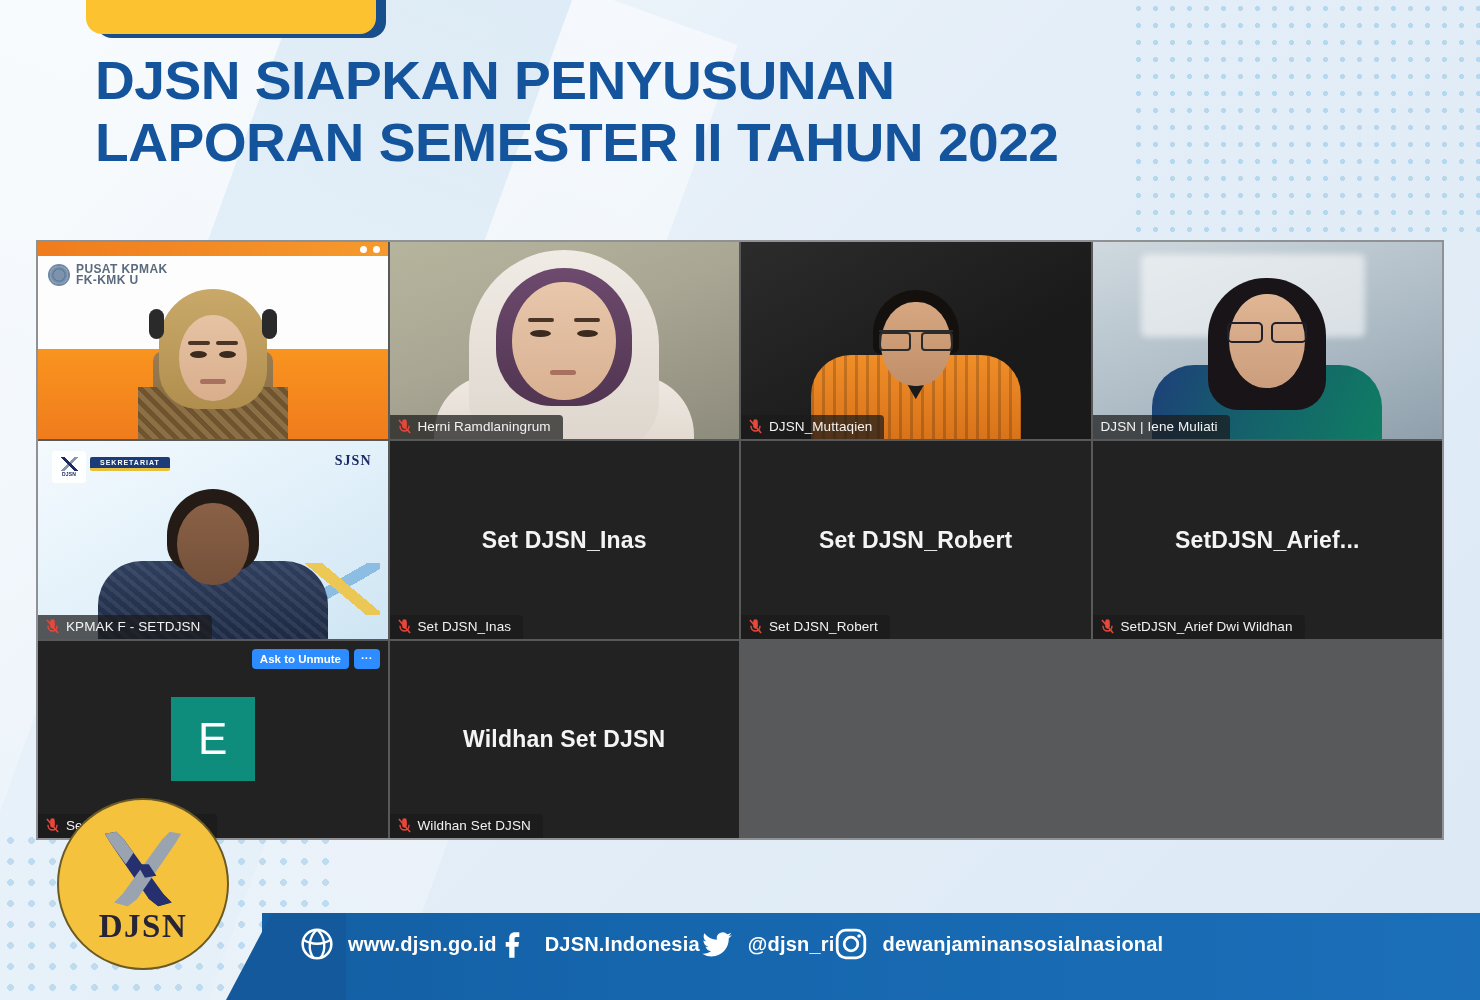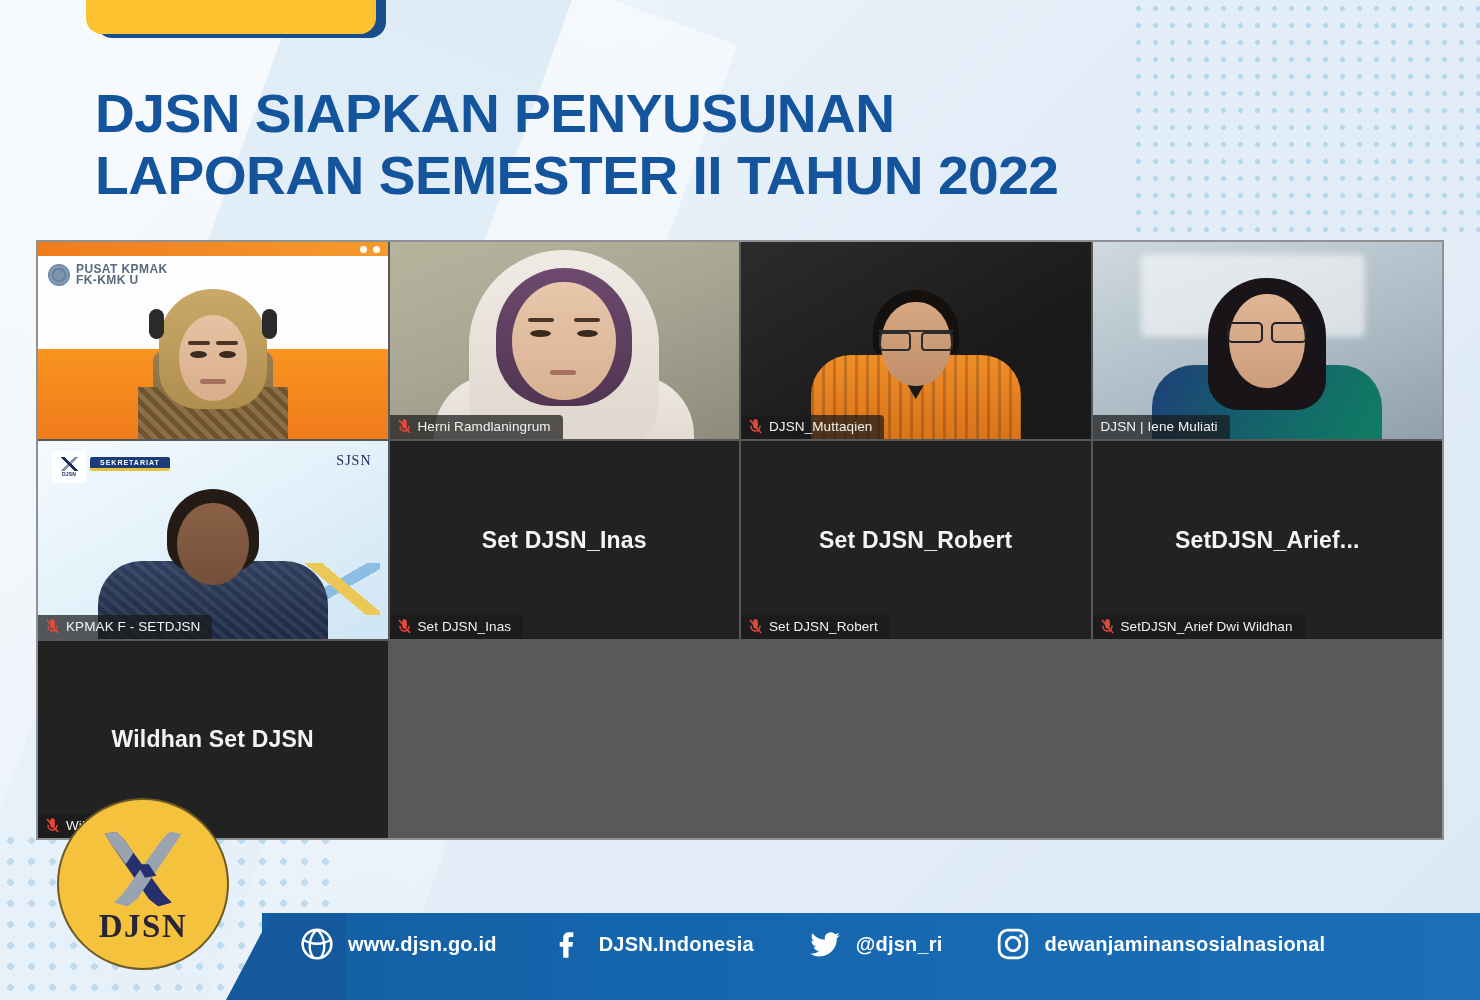--- a/index.html
+++ b/index.html
@@ -45,21 +45,21 @@
     position:absolute; left:96px; top:-34px; width:290px; height:72px;
     background:#194e8c; border-radius:0 0 16px 16px;
   }
   #top-tab {
     position:absolute; left:86px; top:-38px; width:290px; height:72px;
     background:#fcc230; border-radius:0 0 16px 16px;
   }
 
   
   #title-block {
-    position:absolute; left:95px; top:83px; width:1180px;
+    position:absolute; left:95px; top:50px; width:1180px;
   }
   .title-line {
     font-family:"Liberation Sans", sans-serif;
     font-weight:bold;
     font-size:53px;
     line-height:62px;
     letter-spacing:-0.5px;
     color:#14549c;
     white-space:nowrap;
     transform:scaleX(1.04);
@@ -318,21 +318,21 @@
   }
   .mini-djsn { font-size:5px; font-weight:bold; color:#1b2a66; letter-spacing:.2px;}
   .sekretariat-badge{
     position:absolute; left:52px; top:16px;
     padding:2px 10px; font-size:7px; font-weight:bold; letter-spacing:1px;
     color:#fff; background:#1b3c78; border-bottom:3px solid #e8c13c;
     border-radius:2px;
   }
   .sjsn-mark{
     position:absolute; right:16px; top:12px;
-    font-size:14px; font-weight:normal; color:#1b2a66; letter-spacing:1px;
+    font-size:14px; font-weight:bold; color:#1b2a66; letter-spacing:1px;
     font-family:"Liberation Serif", serif;
   }
   .fery-head{
     position:absolute; left:50%; top:48px; transform:translateX(-50%);
     width:92px;height:82px;border-radius:46px 46px 26px 26px;
     background:#241b16;
   }
   .fery-face{
     position:absolute; left:50%; top:62px; transform:translateX(-50%);
     width:72px;height:82px;border-radius:36px/42px;
@@ -406,21 +406,21 @@
     background:linear-gradient(90deg,#14599c 0%,#1565ac 40%,#1b6fb8 100%);
     clip-path:polygon(262px 0, 1480px 0, 1480px 87px, 262px 87px);
   }
   #footer-wedge {
     position:absolute; left:226px; bottom:0; width:120px; height:87px;
     background:#14599c;
     clip-path:polygon(46px 0, 120px 0, 120px 87px, 0 87px);
   }
   #footer-items {
     position:absolute; left:300px; bottom:0; height:112px;
-    display:flex; align-items:center; gap:54px;
+    display:flex; align-items:center; 
   }
   .footer-item { display:flex; align-items:center; gap:14px; }
   .footer-text { color:#fff; font-size:20px; font-weight:bold; letter-spacing:.2px; white-space:nowrap;}
   .fi-icon { width:34px; height:34px; flex:none; }
 
   
   #djsn-logo {
     position:absolute; left:57px; top:798px; width:172px; height:172px;
     border-radius:50%;
     background:#f5c23e;
@@ -598,20 +598,37 @@
       <div class="nameplate">
         <svg class="mute-icon" viewBox="0 0 14 16">
           <path d="M4.5 2.8a2.5 2.5 0 0 1 5 0v5a2.5 2.5 0 0 1-5 0z" fill="#e8483c"></path>
           <path d="M2.2 7.2v.8a4.8 4.8 0 0 0 9.6 0v-.8" stroke="#e8483c" stroke-width="1.5" fill="none"></path>
           <path d="M1 1 L13 15" stroke="#e8483c" stroke-width="1.7"></path>
         </svg>
         <span class="label">SetDJSN_Arief Dwi Wildhan</span>
       </div>
     </div>
 
+    <div class="tile">
+      <div class="tile-controls">
+        <button class="btn-ask">Ask to Unmute</button>
+        <button class="btn-more">···</button>
+      </div>
+      <div class="avatar-square">
+        <span>E</span>
+      </div>
+      <div class="nameplate">
+        <svg class="mute-icon" viewBox="0 0 14 16">
+          <path d="M4.5 2.8a2.5 2.5 0 0 1 5 0v5a2.5 2.5 0 0 1-5 0z" fill="#e8483c"></path>
+          <path d="M2.2 7.2v.8a4.8 4.8 0 0 0 9.6 0v-.8" stroke="#e8483c" stroke-width="1.5" fill="none"></path>
+          <path d="M1 1 L13 15" stroke="#e8483c" stroke-width="1.7"></path>
+        </svg>
+        <span class="label">Set DJSN Eka Fasikha</span>
+      </div>
+    </div>
 
     <div class="tile">
       <div class="center-name">Wildhan Set DJSN</div>
       <div class="nameplate">
         <svg class="mute-icon" viewBox="0 0 14 16">
           <path d="M4.5 2.8a2.5 2.5 0 0 1 5 0v5a2.5 2.5 0 0 1-5 0z" fill="#e8483c"></path>
           <path d="M2.2 7.2v.8a4.8 4.8 0 0 0 9.6 0v-.8" stroke="#e8483c" stroke-width="1.5" fill="none"></path>
           <path d="M1 1 L13 15" stroke="#e8483c" stroke-width="1.7"></path>
         </svg>
         <span class="label">Wildhan Set DJSN</span>

